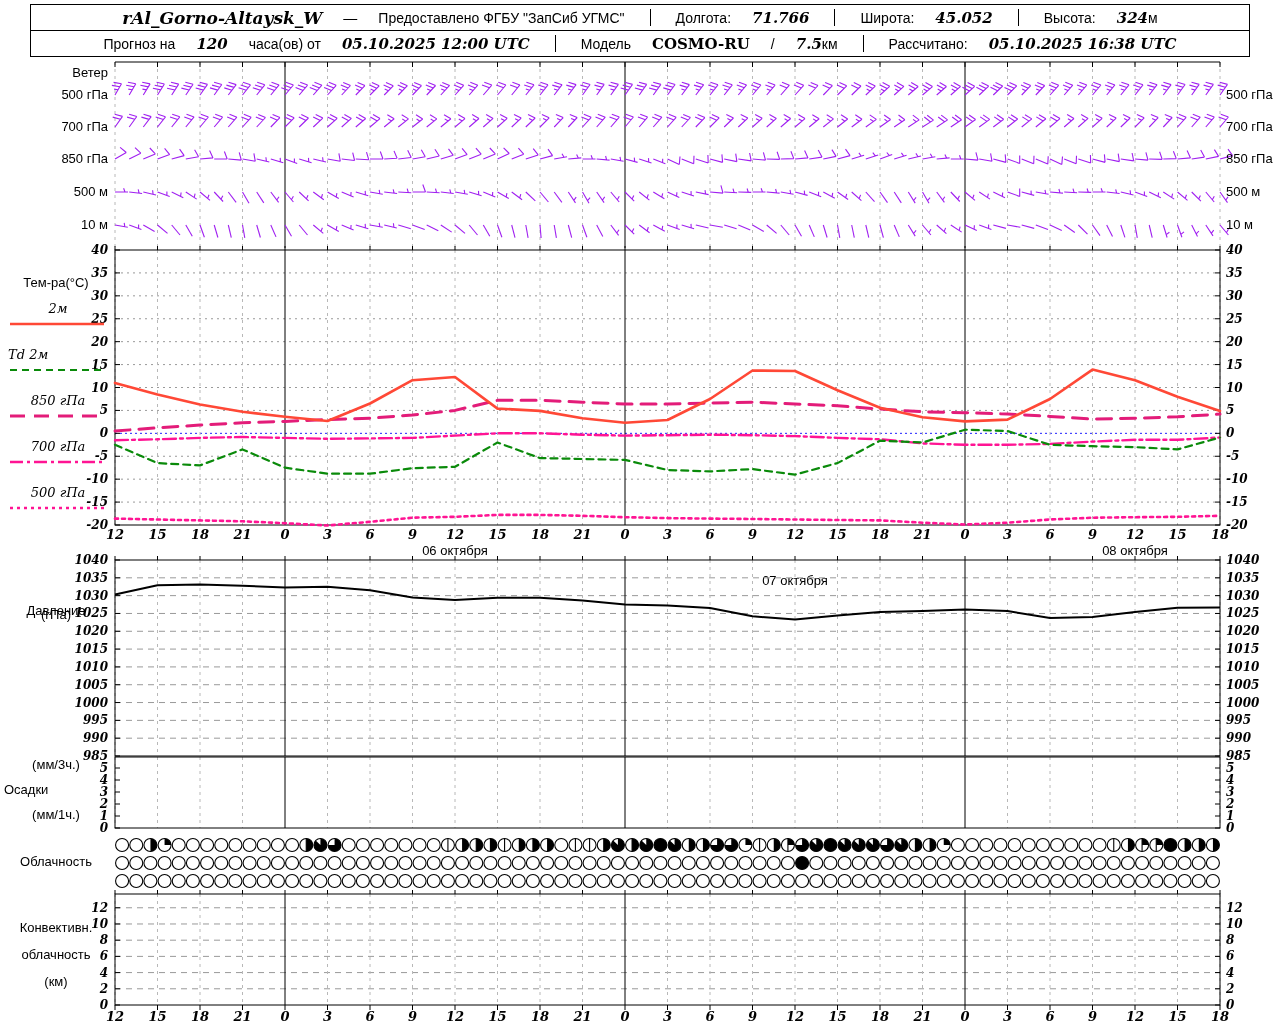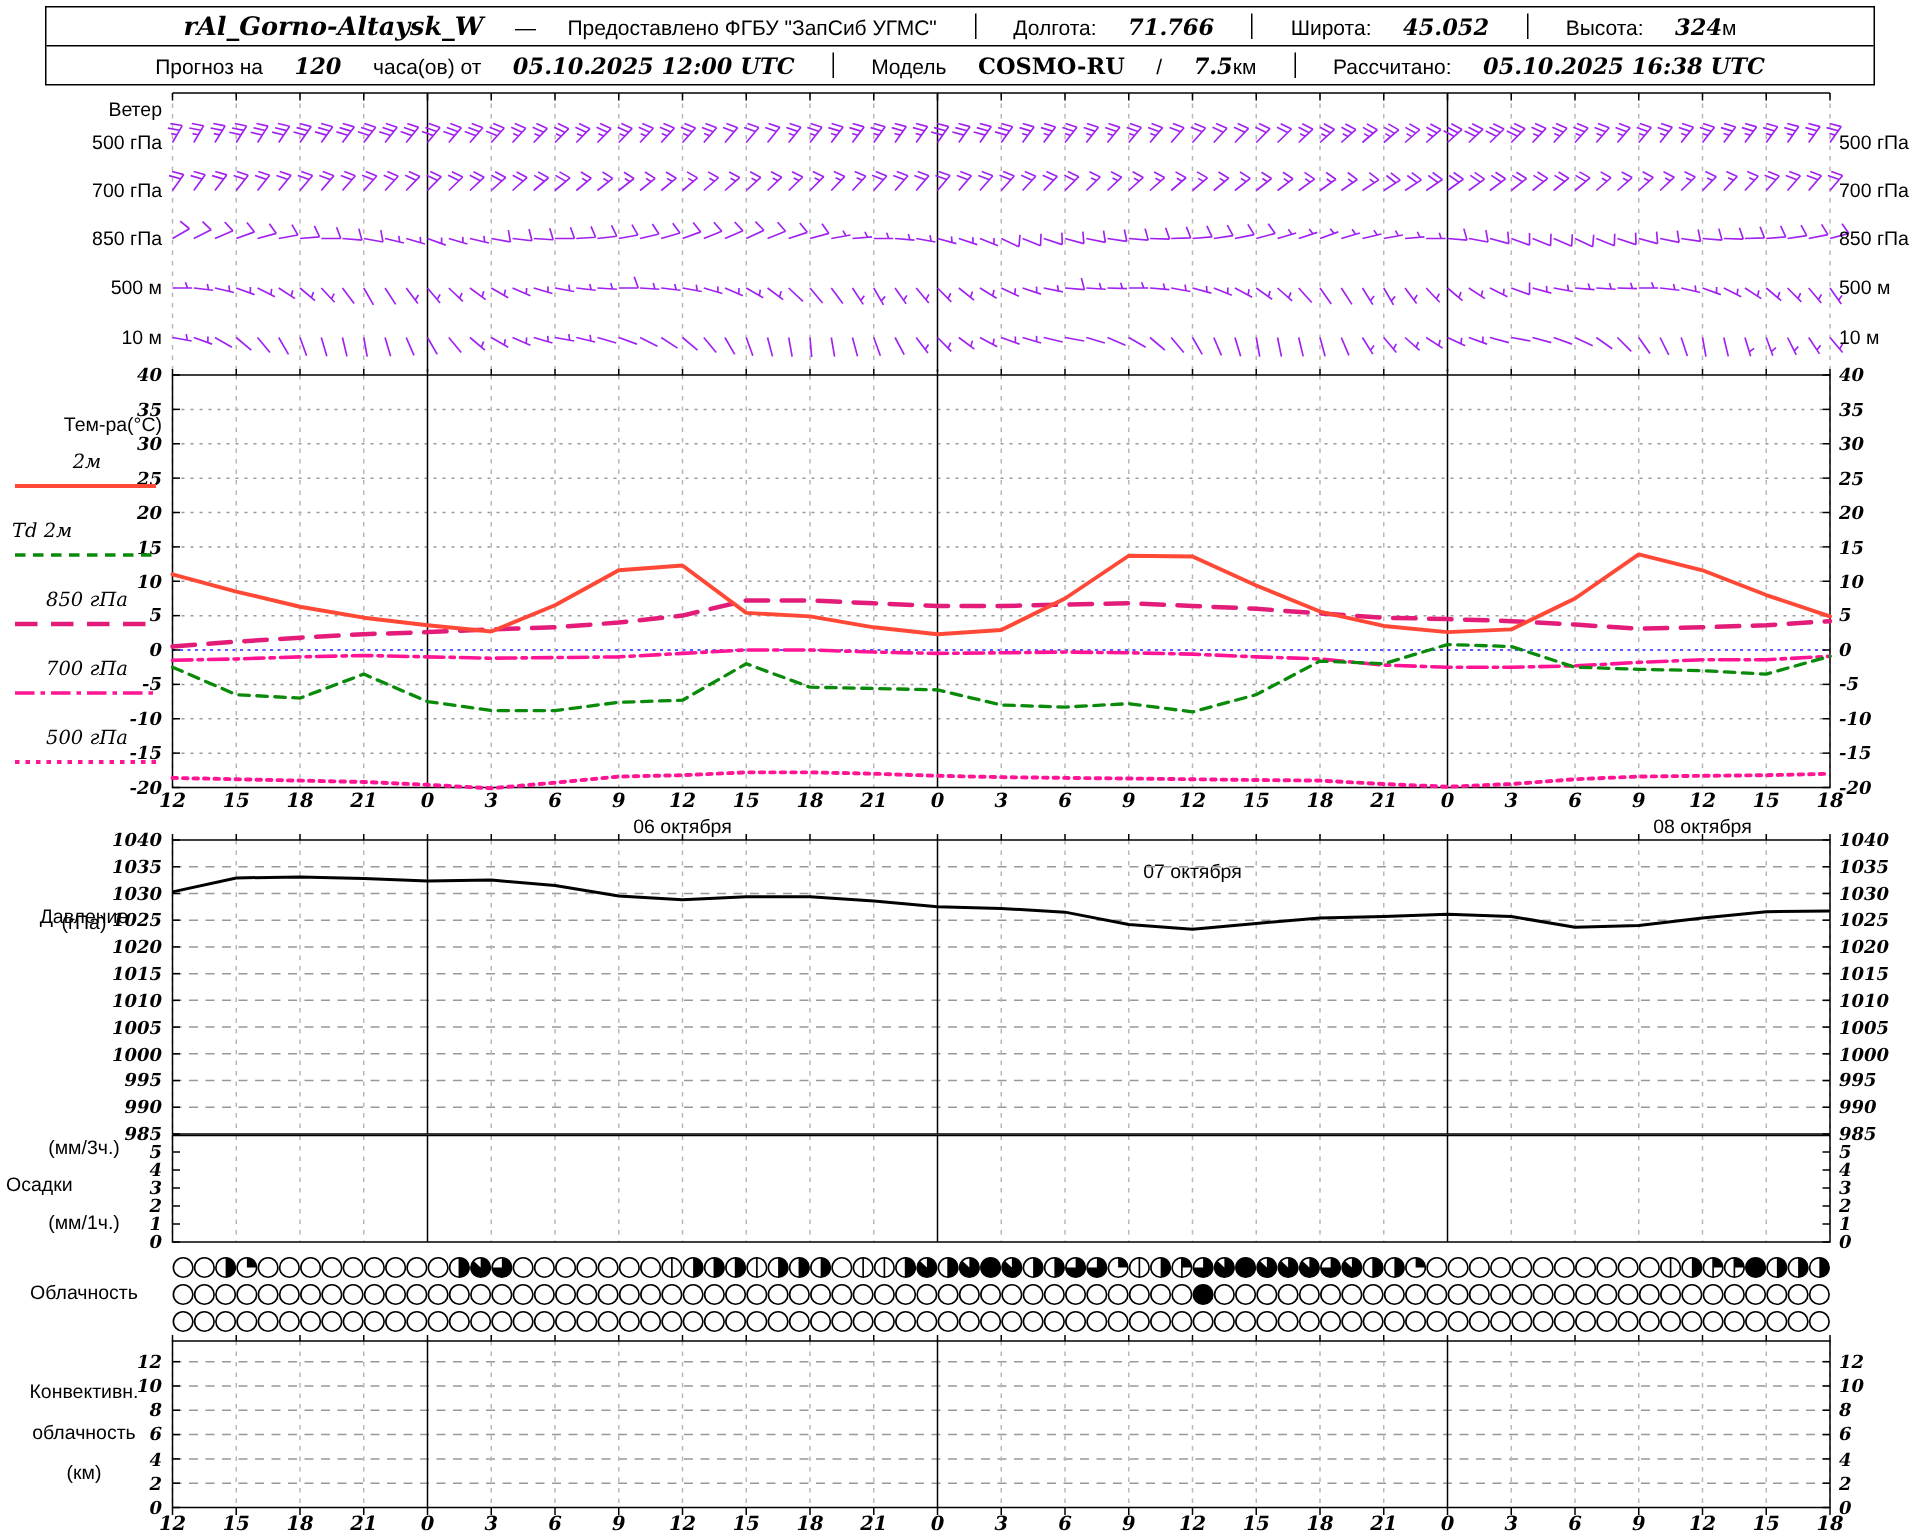--- a/index.html
+++ b/index.html
@@ -56,21 +56,21 @@
           <span class="num">7.5</span>
           <span class="hsans">км</span>
         </span>
       <span class="vsep"></span>
       <span class="hsans">Рассчитано:</span>
       <span class="num">05.10.2025 16:38 UTC</span>
     </div>
   </div>
 
   <span class="plab" style="right:1172px;top:66px">Ветер</span>
-  <span class="plab" style="left:4px;top:276px;width:104px;text-align:right">Тем-ра(°C)</span>
+  <span class="plab" style="left:4px;top:276px;width:104px;text-align:center">Тем-ра(°C)</span>
   <span class="plab" style="left:4px;top:604px;width:104px;text-align:center">Давление</span>
   <span class="plab" style="left:4px;top:608px;width:104px;text-align:center">(гПа)</span>
   <span class="plab" style="left:4px;top:758px;width:104px;text-align:center">(мм/3ч.)</span>
   <span class="plab" style="left:4px;top:783px;width:104px;text-align:left">Осадки</span>
   <span class="plab" style="left:4px;top:808px;width:104px;text-align:center">(мм/1ч.)</span>
   <span class="plab" style="left:4px;top:855px;width:104px;text-align:center">Облачность</span>
   <span class="plab" style="left:4px;top:921px;width:104px;text-align:center">Конвективн.</span>
   <span class="plab" style="left:4px;top:948px;width:104px;text-align:center">облачность</span>
   <span class="plab" style="left:4px;top:975px;width:104px;text-align:center">(км)</span>
 

